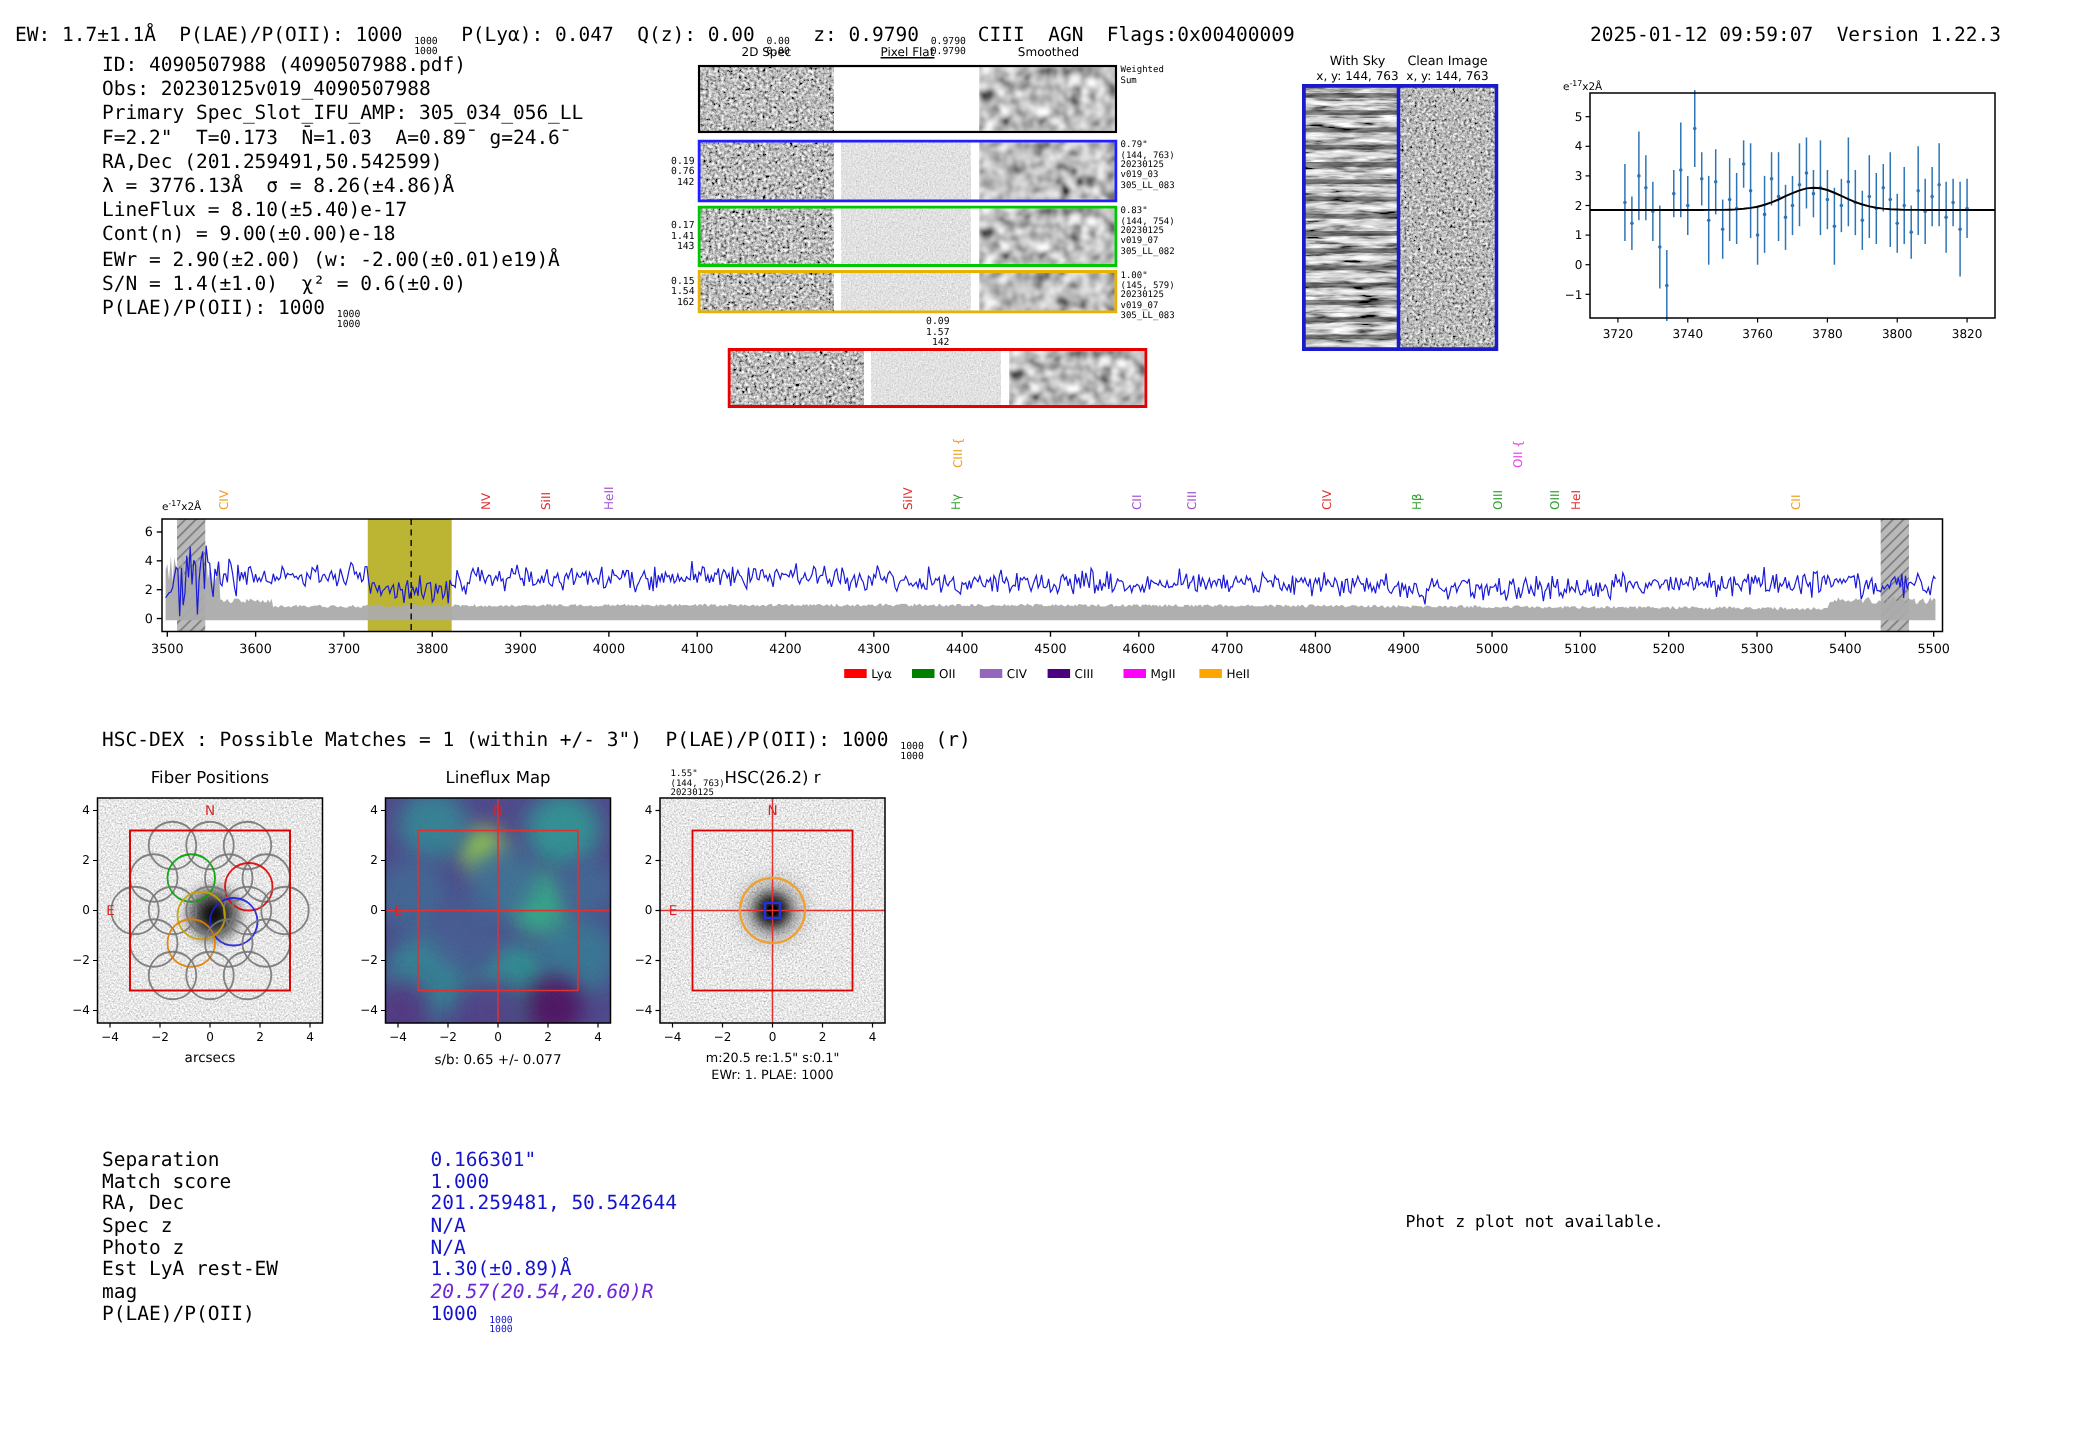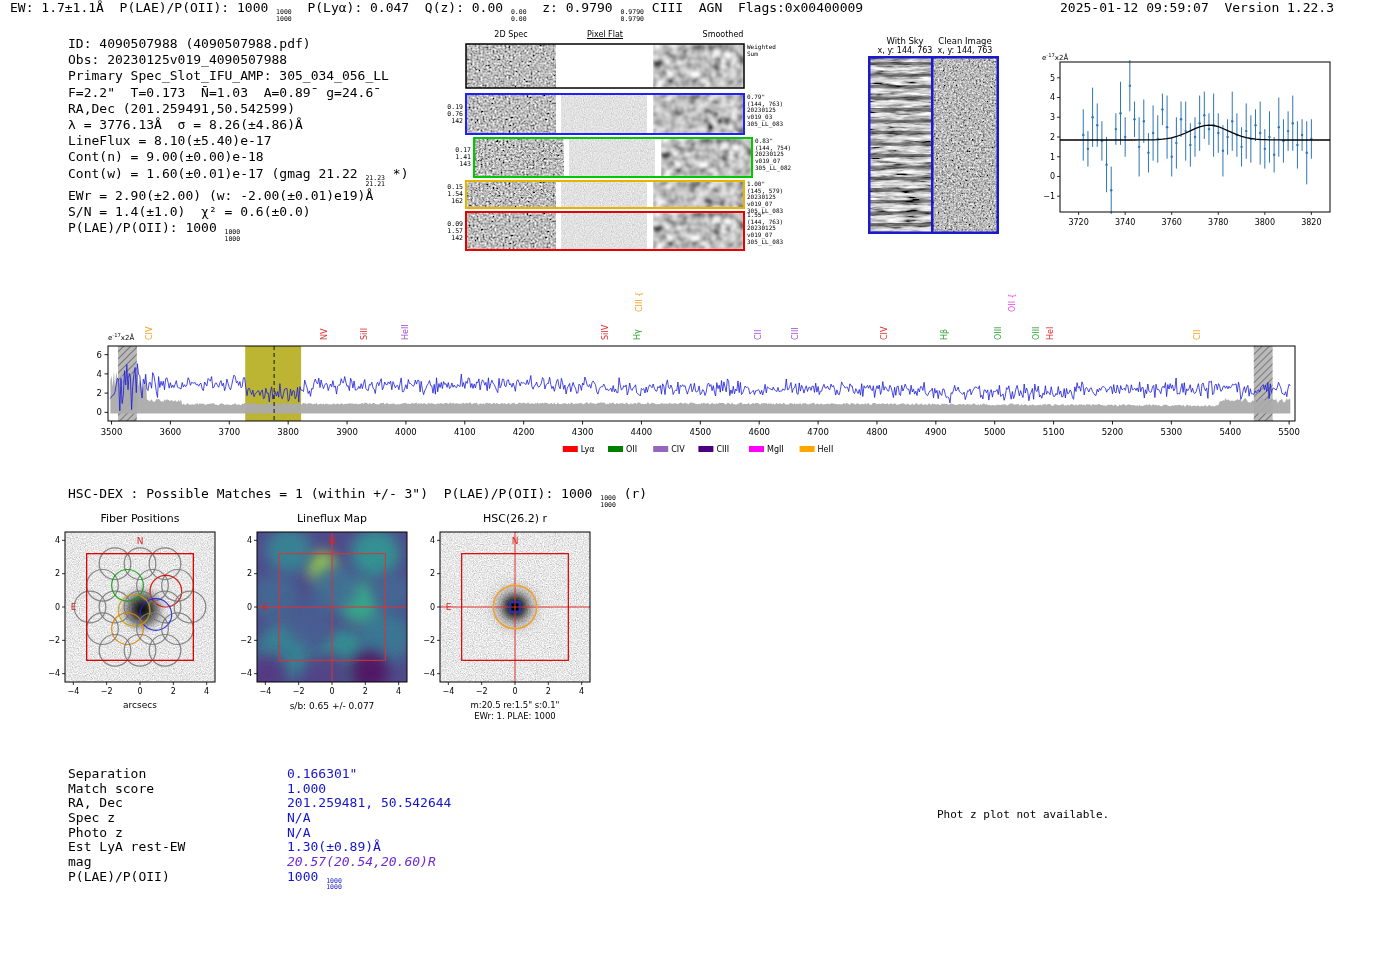--- a/index.html
+++ b/index.html
@@ -1,20 +1,20 @@
 <!DOCTYPE html>
 <html><head>
 <meta charset="utf-8">
 <style>
   *{margin:0;padding:0;box-sizing:border-box}
   html,body{width:1400px;height:953px;background:#fff;color:#000;
     font-family:"DejaVu Sans Mono",monospace;}
   body{position:relative;overflow:hidden}
   .abs{position:absolute}
-  #header-bar{position:absolute;left:10px;top:0;right:66px;display:flex;
+  #header-bar{position:absolute;left:10px;top:16px;right:66px;display:flex;
     justify-content:space-between;font-size:13px;white-space:pre}
   #header-left,#header-right{white-space:pre}
   .frac{display:inline-flex;flex-direction:column;font-size:6.5px;line-height:6.6px;
     vertical-align:-2px;text-align:left}
   #info-block{font-size:13px;line-height:16.2px}
   #info-block .iline{white-space:pre}
   #spec2d{width:360px}
   #spec2d-headers{position:relative;height:13px;font-family:"DejaVu Sans",sans-serif}
   .s2head{position:absolute;top:0;transform:translateX(-50%);font-size:8px}
   .s2row{display:flex;align-items:center}
@@ -94,31 +94,30 @@
 
 <div id="info-block" class="abs" style="left:68px;top:36px">
     <div class="iline"><span>ID: 4090507988 (4090507988.pdf)</span></div>
     <div class="iline"><span>Obs: 20230125v019_4090507988</span></div>
     <div class="iline"><span>Primary Spec_Slot_IFU_AMP: 305_034_056_LL</span></div>
     <div class="iline"><span>F=2.2"  T=0.173  N̄=1.03  A=0.89̄  g=24.6̄</span></div>
     <div class="iline"><span>RA,Dec (201.259491,50.542599)</span></div>
     <div class="iline"><span>λ = 3776.13Å  σ = 8.26(±4.86)Å</span></div>
     <div class="iline"><span>LineFlux = 8.10(±5.40)e-17</span></div>
     <div class="iline"><span>Cont(n) = 9.00(±0.00)e-18</span></div>
-    <div class="iline"><span>Cont(w) = 1.60(±0.01)e-17 (gmag 21.22 </span><span class="frac"><span>21.23</span><span>21.21</span></span><span> *)</span></div>
     <div class="iline"><span>EWr = 2.90(±2.00) (w: -2.00(±0.01)e19)Å</span></div>
     <div class="iline"><span>S/N = 1.4(±1.0)  χ² = 0.6(±0.0)</span></div>
     <div class="iline"><span>P(LAE)/P(OII): 1000 </span><span class="frac"><span>1000</span><span>1000</span></span></div>
   </div>
 
 <div id="spec2d" class="abs" style="left:445px;top:30px">
   <div id="spec2d-headers">
       <div class="s2head" style="left: 66px;">2D Spec</div>
       <div class="s2head" style="left: 160px; text-decoration: underline;">Pixel Flat</div>
-      <div class="s2head" style="left: 254px; margin-left: 24px;">Smoothed</div>
+      <div class="s2head" style="left: 254px;">Smoothed</div>
     </div>
   <div id="spec2d-rows">
       <div class="s2row" style="height: 46px; margin-bottom: 4px;">
         <div class="s2left"></div>
         <svg width="280" height="46" style="flex: 0 0 280px;">
           <rect x="1" y="1" width="90" height="44" filter="url(#nzA)"></rect>
           <rect x="188" y="1" width="91" height="44" filter="url(#nzSmA)"></rect>
           <rect x="1" y="1" width="278" height="44" fill="none" stroke="#000000" stroke-width="1.5"></rect>
         </svg>
         <div class="s2right">
@@ -139,21 +138,21 @@
           <rect x="1" y="1" width="278" height="40" fill="none" stroke="#2020ff" stroke-width="2"></rect>
         </svg>
         <div class="s2right">
           <div>0.79"</div>
           <div>(144, 763)</div>
           <div>20230125</div>
           <div>v019_03</div>
           <div>305_LL_083</div>
         </div>
       </div>
-      <div class="s2row" style="height: 41px; margin-bottom: 2px; justify-content: flex-end;">
+      <div class="s2row" style="height: 41px; margin-bottom: 2px;">
         <div class="s2left">
           <div>0.17</div>
           <div>1.41</div>
           <div>143</div>
         </div>
         <svg width="280" height="41" style="flex: 0 0 280px;">
           <rect x="1" y="1" width="90" height="39" filter="url(#nzC)"></rect>
           <rect x="96" y="1" width="86" height="39" filter="url(#nzFlat)"></rect>
           <rect x="188" y="1" width="91" height="39" filter="url(#nzSmA)"></rect>
           <rect x="1" y="1" width="278" height="39" fill="none" stroke="#00c800" stroke-width="2"></rect>
@@ -179,21 +178,21 @@
           <rect x="1" y="1" width="278" height="27" fill="none" stroke="#e6b400" stroke-width="2"></rect>
         </svg>
         <div class="s2right">
           <div>1.00"</div>
           <div>(145, 579)</div>
           <div>20230125</div>
           <div>v019_07</div>
           <div>305_LL_083</div>
         </div>
       </div>
-      <div class="s2row" style="height: 40px; margin-bottom: 0px;">
+      <div class="s2row" style="height: 40px; margin-bottom: 0px; flex-direction: column;">
         <div class="s2left">
           <div>0.09</div>
           <div>1.57</div>
           <div>142</div>
         </div>
         <svg width="280" height="40" style="flex: 0 0 280px;">
           <rect x="1" y="1" width="90" height="38" filter="url(#nzB)"></rect>
           <rect x="96" y="1" width="86" height="38" filter="url(#nzFlat)"></rect>
           <rect x="188" y="1" width="91" height="38" filter="url(#nzSmA)"></rect>
           <rect x="1" y="1" width="278" height="38" fill="none" stroke="#e80000" stroke-width="2"></rect>

